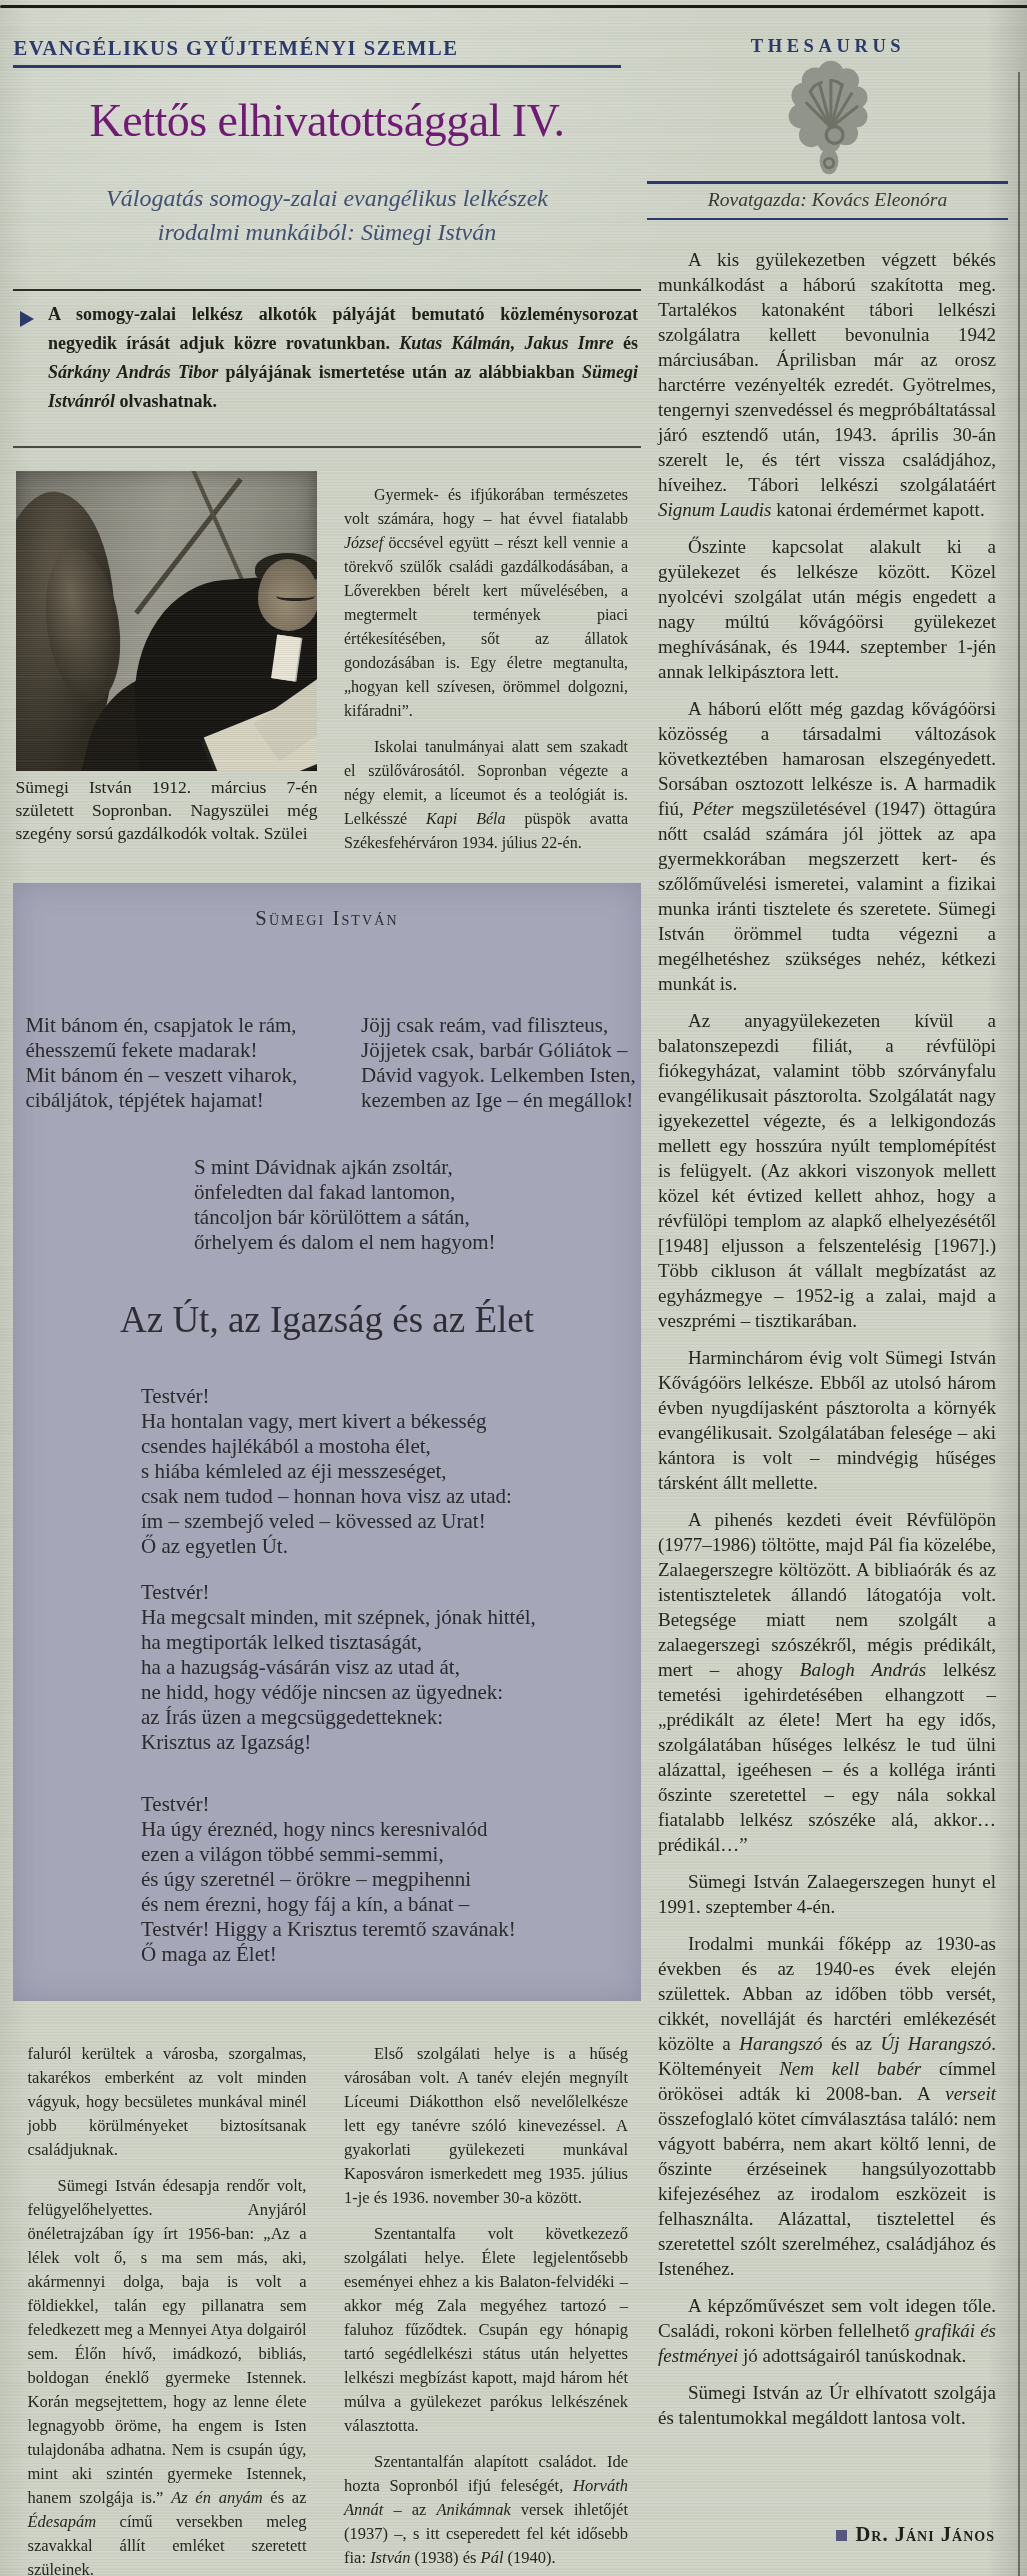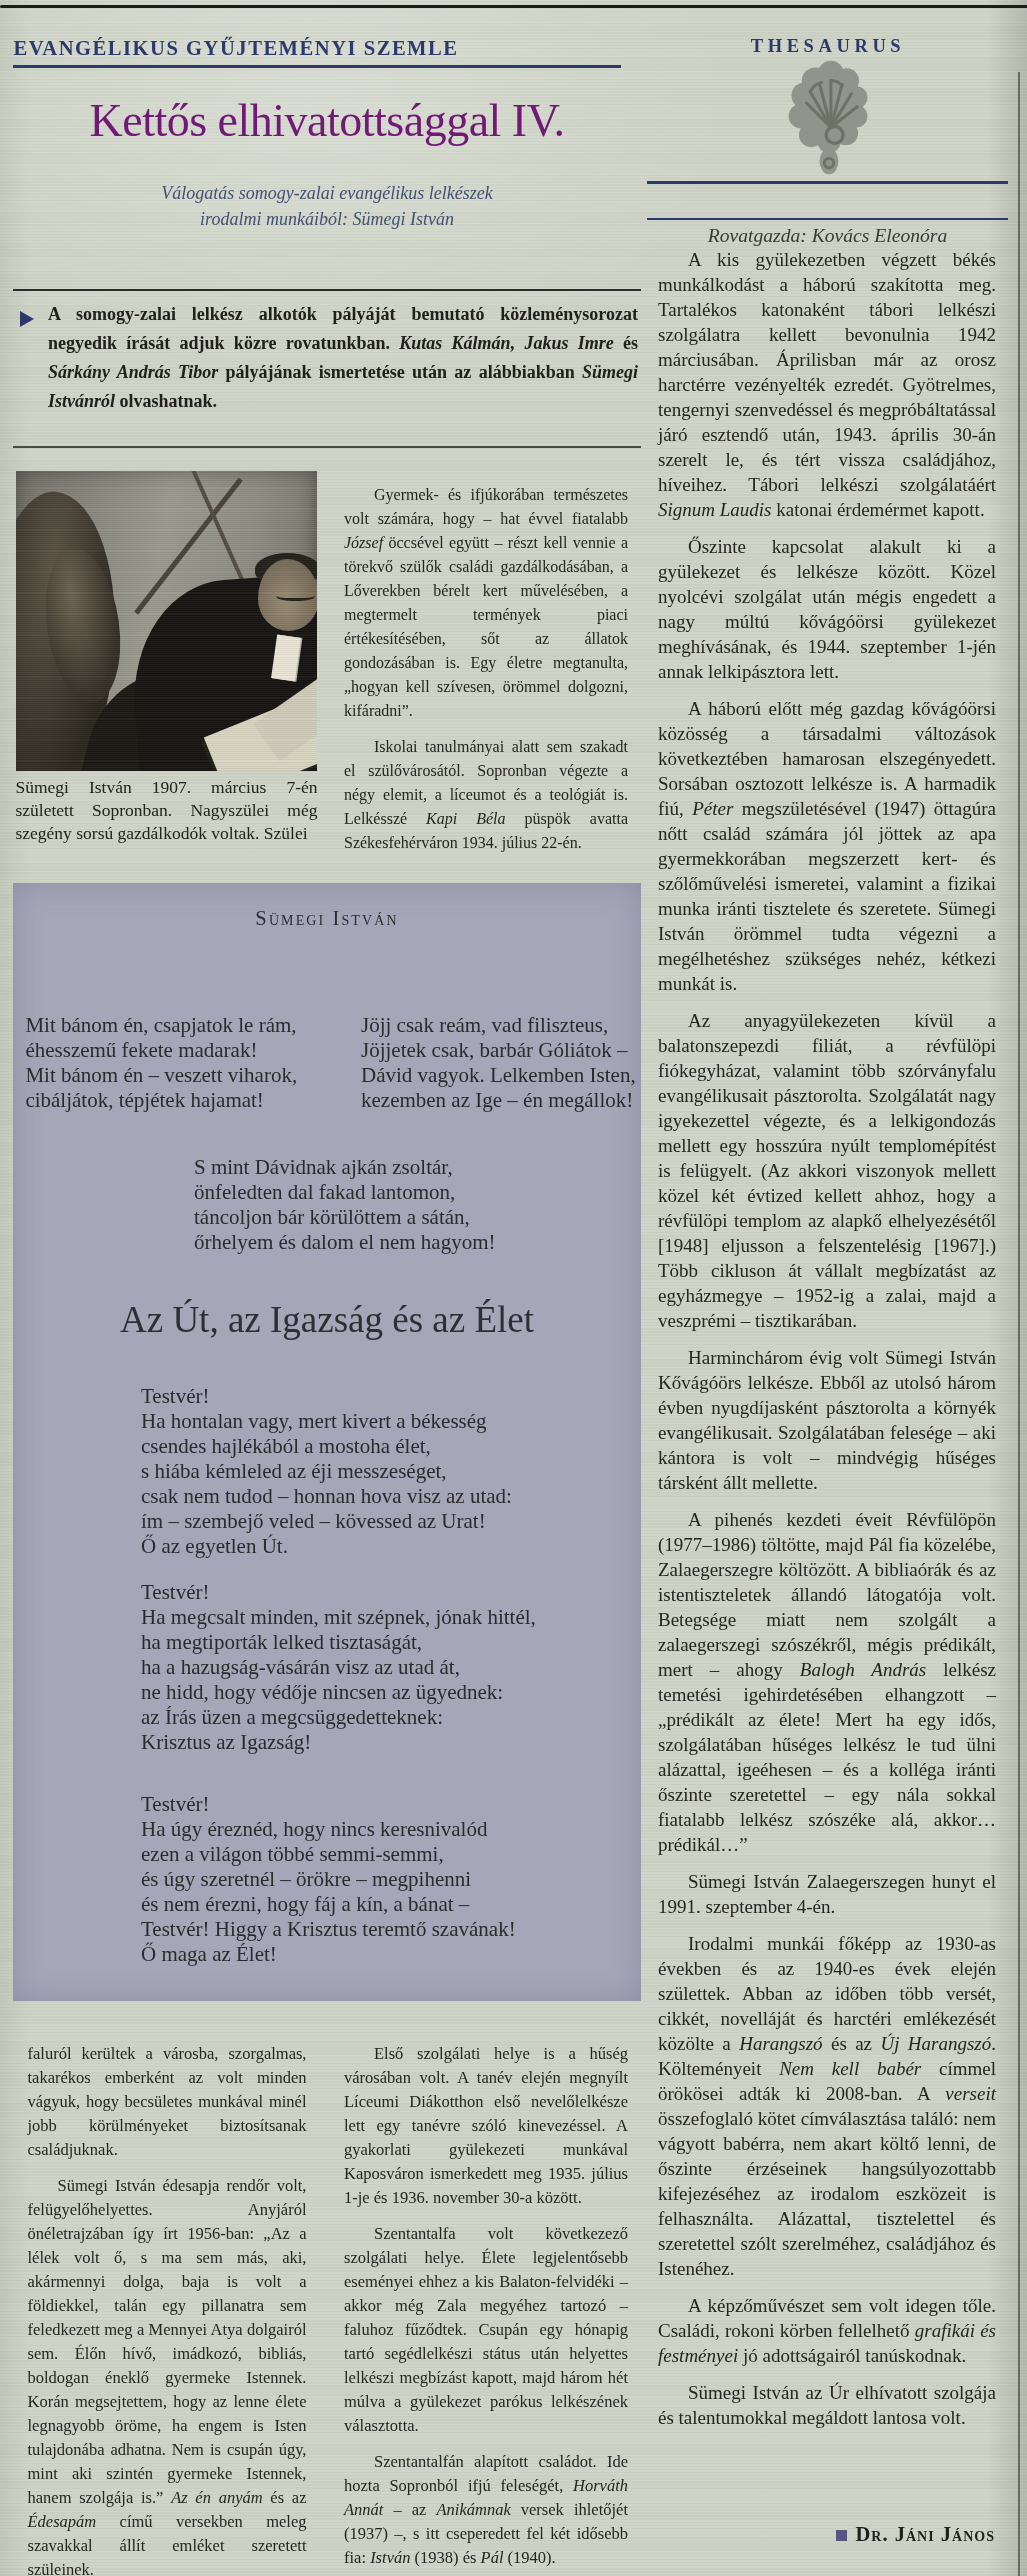--- a/index.html
+++ b/index.html
@@ -21,21 +21,21 @@
   .right-edge-line{left:1018px;top:72px;width:1.5px;height:2510px;background:rgba(40,40,38,0.55);}
 
   
   .masthead{left:13.4px;top:37px;width:618px;
     font-weight:bold;font-size:20.6px;letter-spacing:1.5px;color:#2b3a6b;}
   .mast-rule{left:13px;top:65px;width:608px;height:2.6px;background:#2b3a6b;}
 
   .title{left:13px;top:96px;width:628px;text-align:center;
     font-size:46px;line-height:1.1;color:#701a75;letter-spacing:-0.5px;}
   .subtitle{left:13px;top:181px;width:628px;text-align:center;
-    font-style:italic;font-size:18px;line-height:1.42;color:#425072;white-space:pre-line;}
+    font-style:italic;font-size:24px;line-height:1.42;color:#425072;white-space:pre-line;}
 
   .rule-a{left:13px;top:289px;width:628px;height:2.1px;background:#2c2b26;}
   .intro-tri{left:19.6px;top:311px;width:0;height:0;
     border-top:8.2px solid transparent;border-bottom:8.2px solid transparent;
     border-left:14px solid #2b3a6b;}
   .intro-text{left:48px;top:300px;width:590px;height:124px;overflow:hidden;
     font-weight:bold;font-size:18px;line-height:29px;text-align:justify;color:#21201a;}
   .rule-b{left:13px;top:446px;width:628px;height:1.5px;background:#4a4a42;}
 
   
@@ -104,21 +104,21 @@
     font-size:16.5px;line-height:24px;text-align:justify;}
   .col-bot-right{left:332px;top:2030px;width:308px;height:545px;overflow:hidden;
     font-size:16.5px;line-height:24px;text-align:justify;}
 
   
   .side-title{left:647px;top:36px;width:362px;text-align:center;
     font-weight:bold;font-size:18.5px;letter-spacing:4.6px;color:#2b3a6b;}
   .ornament{left:782px;top:58px;width:94px;height:122px;}
   .side-rule1{left:647px;top:181px;width:361px;height:2.6px;background:#2b3a6b;}
   .side-editor{left:647px;top:189px;width:361px;text-align:center;
-    font-style:italic;font-size:19.6px;color:#3a3933;margin-top:36px;}
+    font-style:italic;font-size:19.6px;color:#3a3933;}
   .side-rule2{left:647px;top:218px;width:361px;height:2.1px;background:#2b3a6b;}
   .sidebar-text{left:646px;top:235px;width:362px;height:2272px;overflow:hidden;
     font-size:19px;line-height:25px;text-align:justify;}
   .signature{left:633px;top:2523px;width:362px;text-align:right;
     font-variant:small-caps;font-weight:bold;font-size:20.6px;letter-spacing:1px;color:#201f1a;}
   .sig-square{display:inline-block;width:11.3px;height:11.3px;background:#56567e;margin-right:8.2px;}
 </style>
 </head>
 <body>
 
@@ -147,21 +147,21 @@
   <div class="ph-shoulder"></div>
   <div class="ph-figure"></div>
   <div class="ph-hair"></div>
   <div class="ph-head"></div>
   <div class="ph-glasses"></div>
   <div class="ph-band"></div>
   <div class="ph-paper"></div>
   <div class="ph-paper2"></div>
   <div class="ph-grain"></div>
 </div>
-<div class="abs caption">Sümegi István 1907. március 7-én született Sopronban. Nagyszülei még szegény sorsú gazdálkodók voltak. Szülei</div>
+<div class="abs caption">Sümegi István 1912. március 7-én született Sopronban. Nagyszülei még szegény sorsú gazdálkodók voltak. Szülei</div>
 
 <div class="abs col-mid-right">
   <p class="para ind"><span>Gyermek- és ifjúkorában természetes volt számára, hogy – hat évvel fiatalabb </span><span class="it">József</span><span> öccsével együtt – részt kell vennie a törekvő szülők családi gazdálkodásában, a Lőverekben bérelt kert művelésében, a megtermelt termények piaci értékesítésében, sőt az állatok gondozásában is. Egy életre megtanulta, „hogyan kell szívesen, örömmel dolgozni, kifáradni”.</span></p>
   <p class="para ind"><span>Iskolai tanulmányai alatt sem szakadt el szülővárosától. Sopronban végezte a négy elemit, a líceumot és a teológiát is. Lelkésszé </span><span class="it">Kapi Béla</span><span> püspök avatta Székesfehérváron 1934. július 22-én.</span></p>
 </div>
 
 <div class="abs poem-box">
   <div class="poem-author">Sümegi István</div>
   <div class="poem-col-l poem-line">Mit bánom én, csapjatok le rám,
 éhesszemű fekete madarak!

